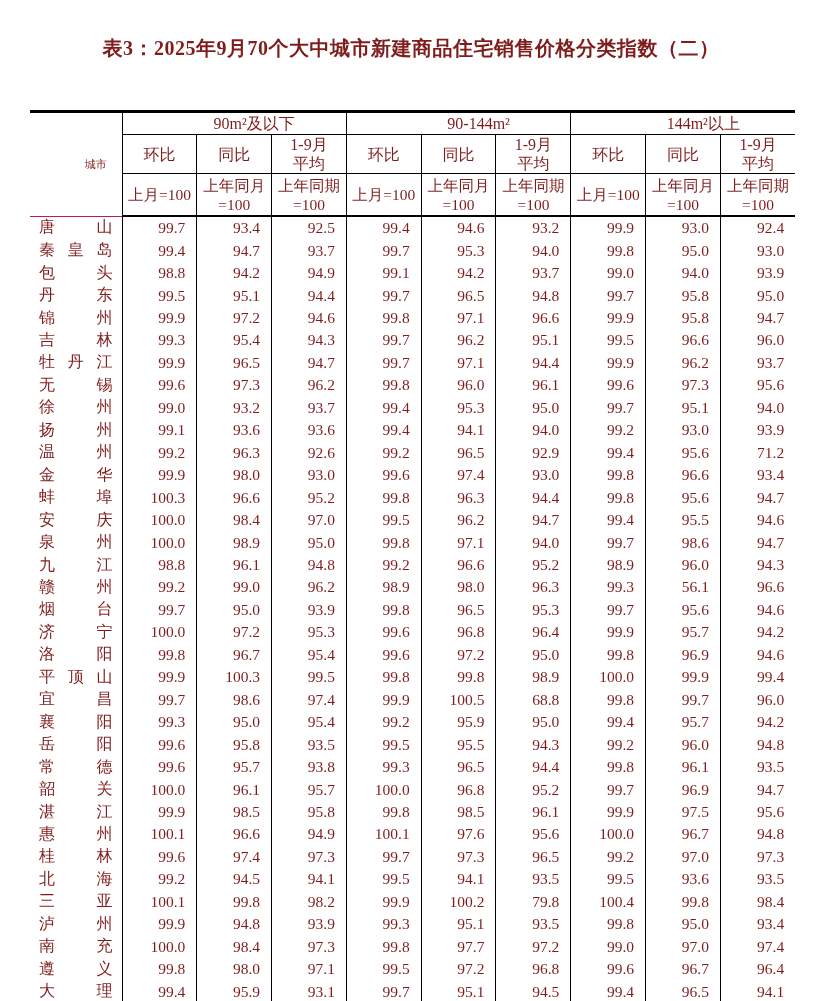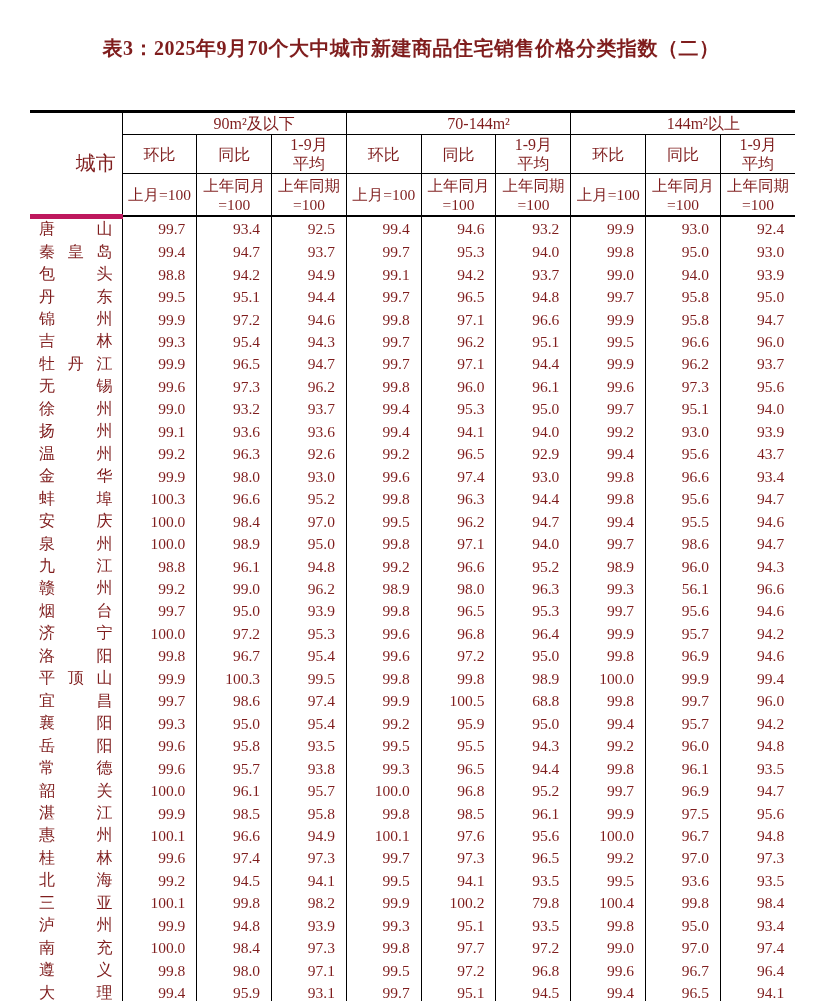--- a/index.html
+++ b/index.html
@@ -37,21 +37,21 @@
     text-align: center;
     vertical-align: middle;
     border: 1px solid #000;
     white-space: pre-line;
     font-size: 16px;
     padding: 0;
   }
   thead tr.r-groups th { border-top: 3px solid #000; height: 21px; line-height: 21px; padding-left: 40px; }
   thead tr.r-metrics th { height: 38px; line-height: 19px; }
   thead tr.r-bases th { height: 41px; line-height: 19px; border-bottom: 2px solid #000; font-size: 15.5px; }
-  th.city-h { border-left: none; border-bottom: 5px solid #be185d; font-size: 20px; }
+  th.city-h { border-left: none; border-bottom: 1px solid #be185d; font-size: 11px; }
   th.last { border-right: none; }
 
   tbody td {
     border-left: 1px solid #000;
     border-right: 1px solid #000;
     border-top: none;
     border-bottom: none;
     height: 22.46px;
     padding: 0;
     vertical-align: middle;
@@ -89,21 +89,21 @@
         <col class="c-num">
         <col class="c-num">
       <col class="c-num">
         <col class="c-num">
         <col class="c-num">
     </colgroup>
     <thead>
       <tr class="r-groups">
         <th class="city-h" rowspan="3">城市</th>
         <th class="grp" colspan="3">90m²及以下</th>
-        <th class="grp" colspan="3">70-144m²</th>
+        <th class="grp" colspan="3">90-144m²</th>
         <th class="grp last" colspan="3">144m²以上</th>
       </tr>
       <tr class="r-metrics">
         <th>环比</th>
         <th>同比</th>
         <th>1-9月
 平均</th>
         <th>环比</th>
         <th>同比</th>
         <th>1-9月
@@ -312,21 +312,21 @@
             </div>
           </td>
           <td class="num">99.2</td>
           <td class="num">96.3</td>
           <td class="num">92.6</td>
           <td class="num">99.2</td>
           <td class="num">96.5</td>
           <td class="num">92.9</td>
           <td class="num">99.4</td>
           <td class="num">95.6</td>
-          <td class="num">43.7</td>
+          <td class="num">71.2</td>
         </tr>
         <tr>
           <td class="city">
             <div class="city-wrap">
               <span>金</span>
               <span>华</span>
             </div>
           </td>
           <td class="num">99.9</td>
           <td class="num">98.0</td>

